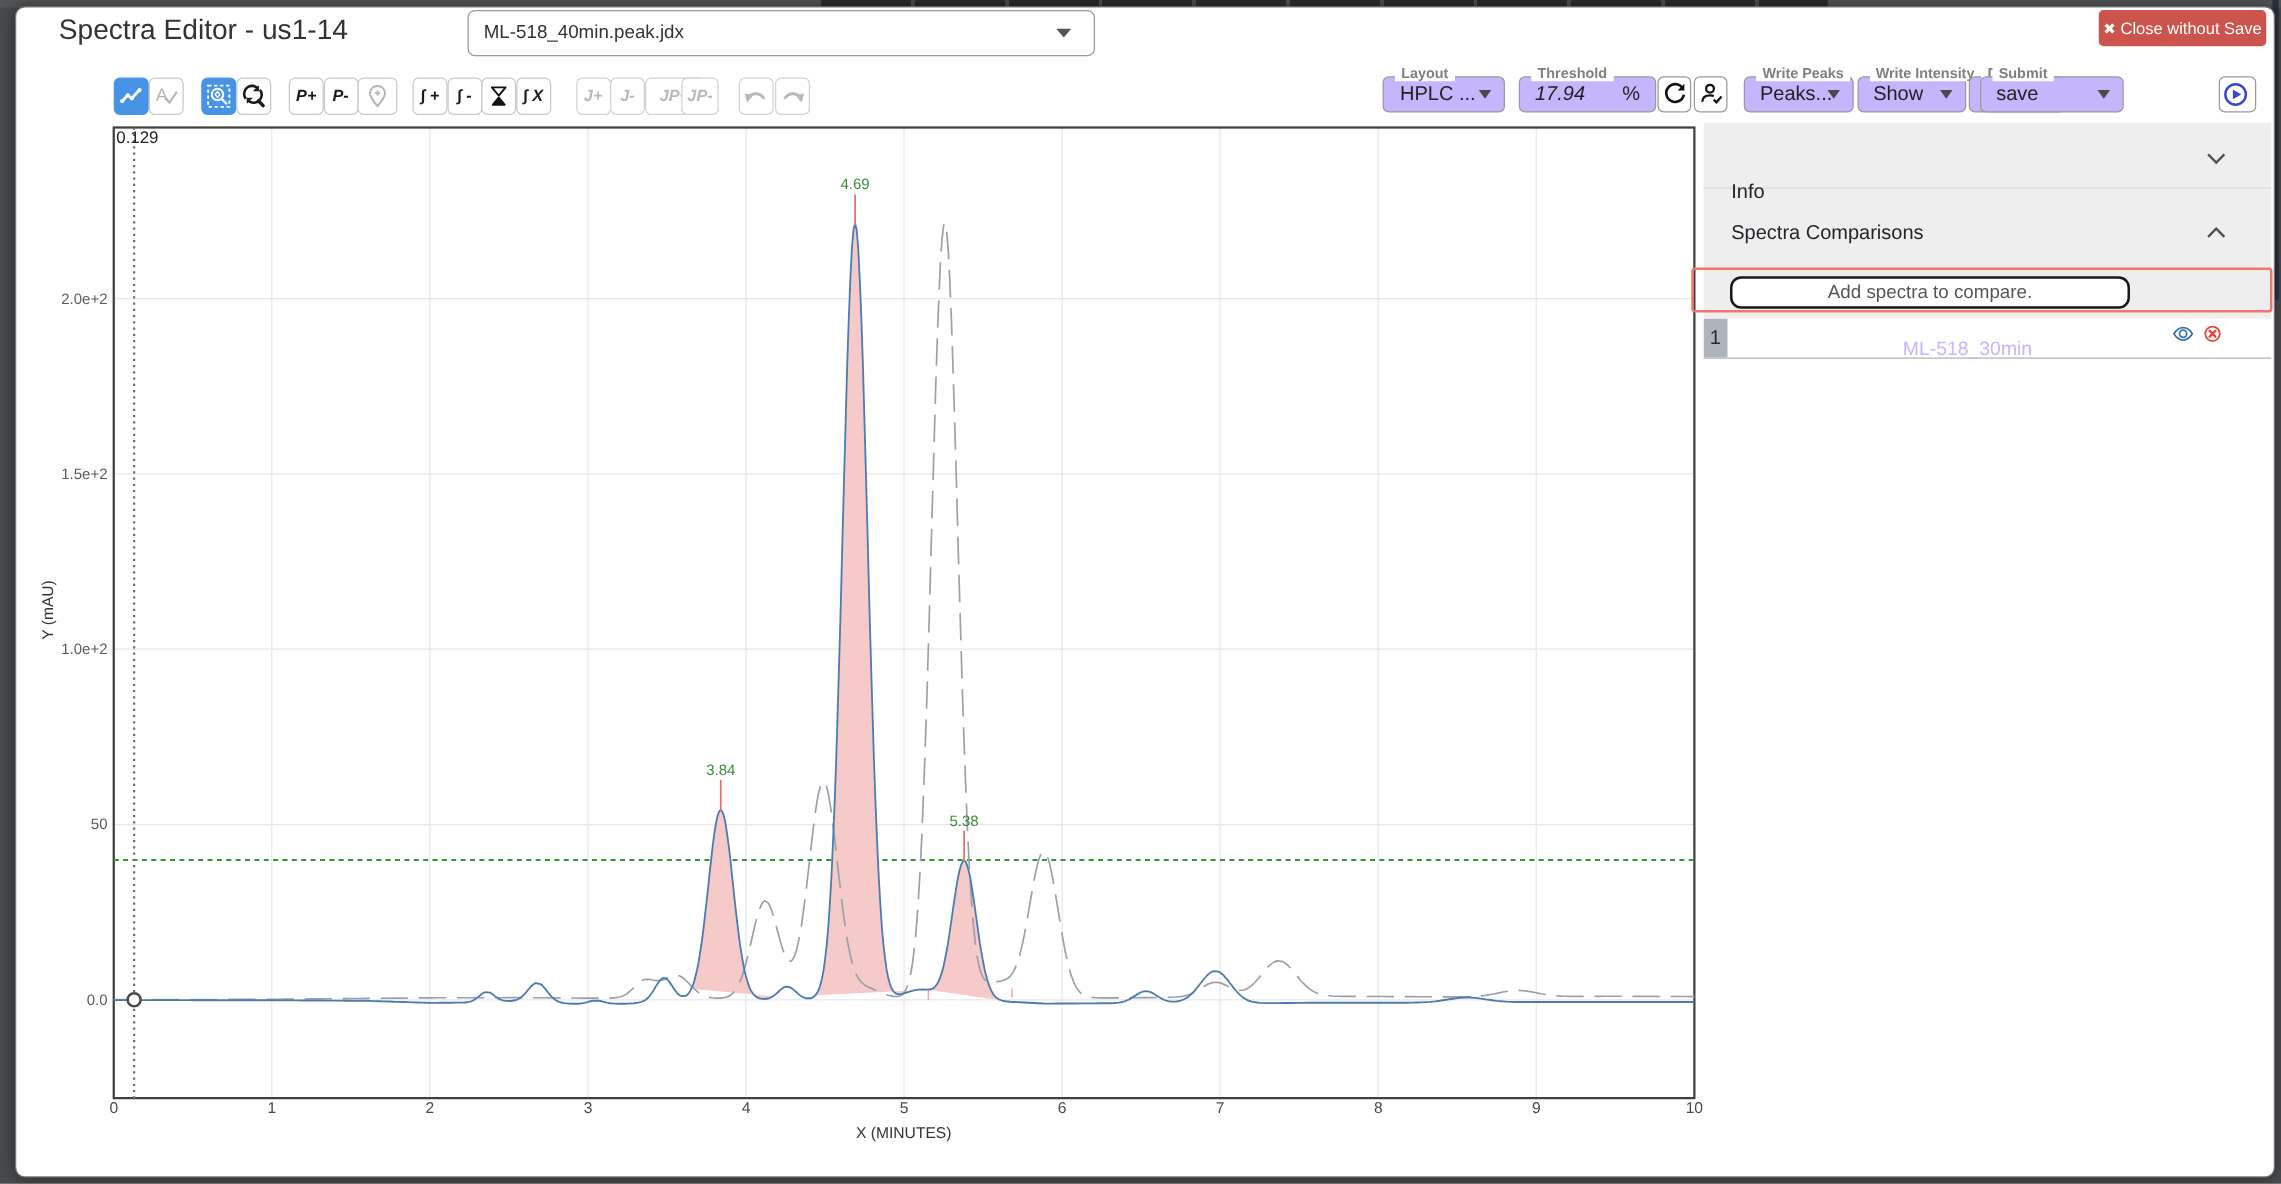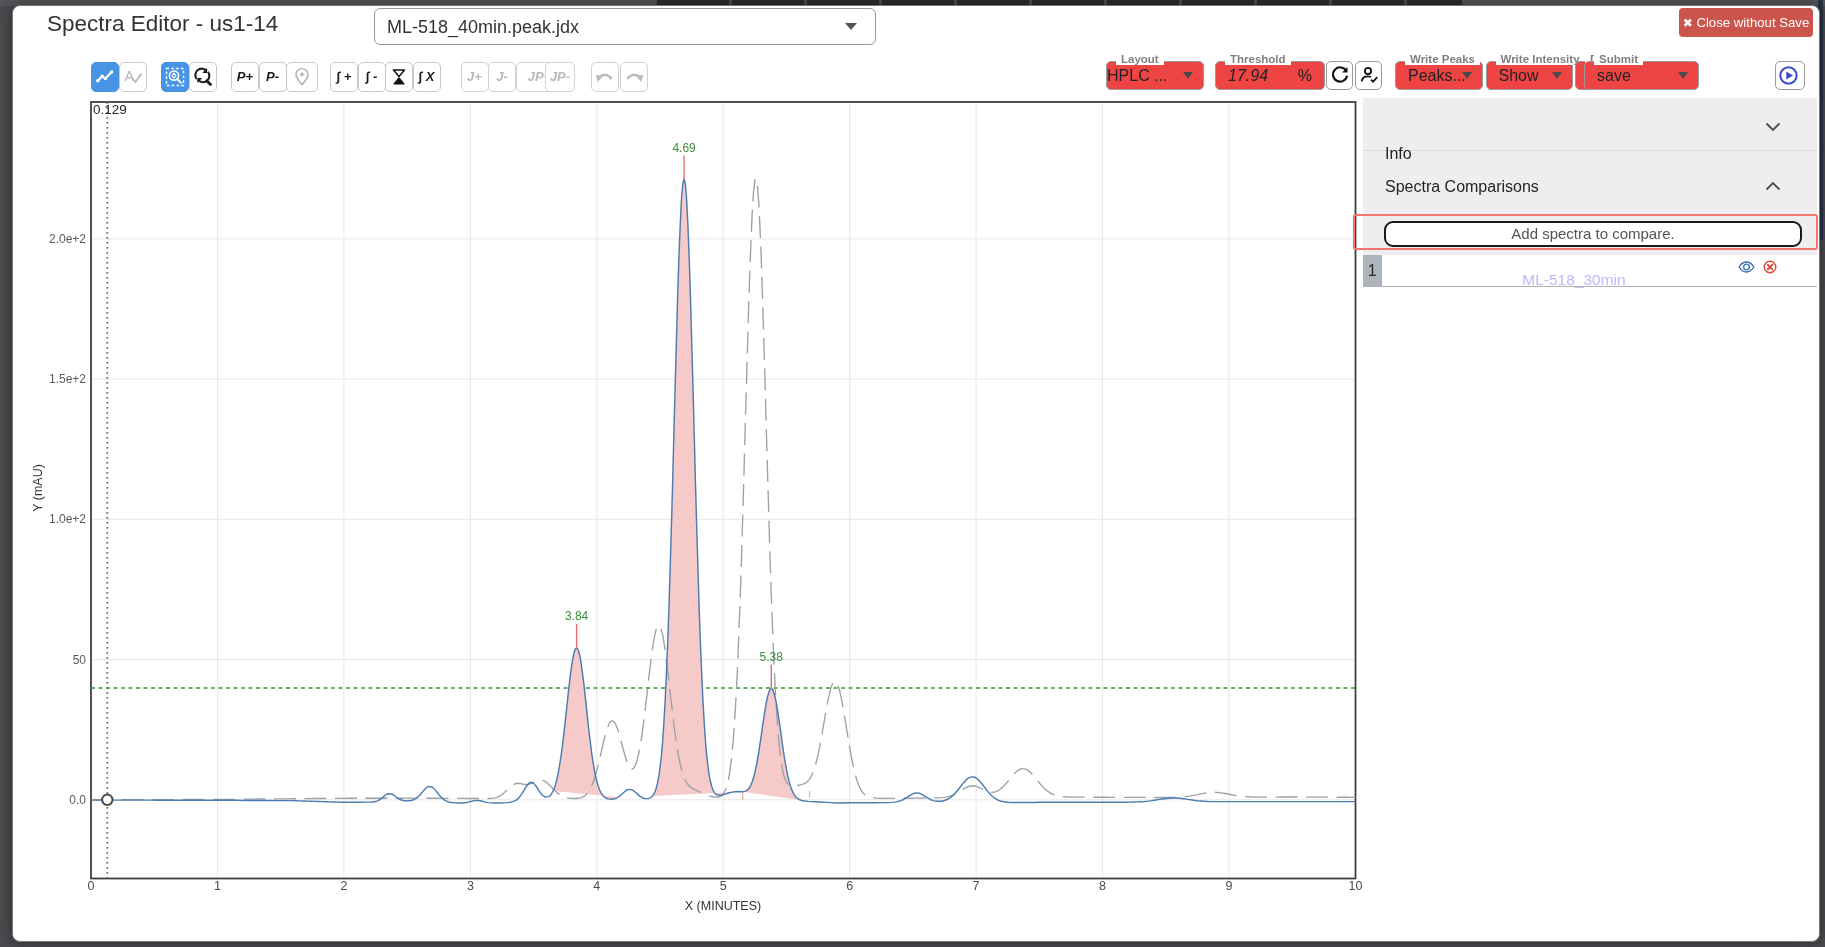--- a/index.html
+++ b/index.html
@@ -10,46 +10,46 @@
   #topstrip{left:0;top:0;width:1825px;height:6px;background:#545659;}
   #tabs{left:657px;top:0;width:805px;height:6px;background:#2b2d2f;
         background-image:repeating-linear-gradient(to right,#2b2d2f 0,#2b2d2f 72px,#4f5153 72px,#4f5153 75px);}
   #rightedge{left:1818px;top:0;width:5px;height:240px;background:#2a3344;}
   
   #card{left:12px;top:5px;width:1806px;height:935px;background:#fff;border-radius:8px;
         border:1px solid #777;box-shadow:0 0 14px rgba(0,0,0,.45);}
   #title{left:47px;top:11px;font-size:22.5px;color:#333;}
   
   #fsel{left:374px;top:8px;width:500px;height:35px;border:1px solid #999;border-radius:6px;background:#fff;}
-  #fsel span{position:absolute;left:12px;top:8px;font-size:18px;color:#333;}
+  #fsel span{position:absolute;left:12px;top:8px;font-size:15px;color:#333;}
   .caret{position:absolute;width:0;height:0;border-left:6.5px solid transparent;border-right:6.5px solid transparent;border-top:7.5px solid #555;}
   #fsel .caret{right:18px;top:14px;}
   
   #closebtn{left:1679px;top:8px;width:134px;height:29px;background:#cb544c;border-radius:4px;color:#fff;
             font-size:13.2px;text-align:center;line-height:29px;white-space:nowrap;letter-spacing:0;}
   
   .tbtn{position:absolute;top:61.5px;width:28px;height:30px;background:#fff;border:1px solid #c9c9c9;
         border-radius:5px;box-sizing:border-box;text-align:center;color:#1a1a1a;
         font-size:13px;font-weight:bold;font-style:italic;line-height:28px;}
   .tbtn.on{background:#4793e6;border-color:#4793e6;color:#fff;}
   .tbtn.dis{color:#b9b9b9;border-color:#d2d2d2;}
   .tbtn svg{position:absolute;left:50%;top:50%;transform:translate(-50%,-50%);}
   
-  .fld{position:absolute;top:61px;height:29px;border:1.4px solid #9a9a9a;border-radius:5px;box-sizing:border-box;background:#ef4444;}
+  .fld{position:absolute;top:61px;height:29px;border:1.4px solid #9a9a9a;border-radius:5px;box-sizing:border-box;background:#c4b5fd;}
   .fld .lbl{position:absolute;top:-9px;left:9px;background:#fff;padding:0 5px;font-size:11.5px;font-weight:bold;color:#7f7f7f;font-style:normal;white-space:nowrap;}
   .fld .val{position:absolute;left:12px;top:4.5px;font-size:16px;color:#222;}
   .fld .caret{right:10px;top:10px;border-left:5.5px solid transparent;border-right:5.5px solid transparent;border-top:7px solid #4a4a4a;}
   .sqbtn{position:absolute;top:61px;width:27px;height:29px;border:1.4px solid #9a9a9a;border-radius:5px;box-sizing:border-box;background:#fff;}
   
   #panel{left:1363px;top:98px;width:454px;height:157px;background:#eee;}
   #pdiv{left:1363px;top:149.5px;width:454px;height:1px;background:#dcdcdc;}
   .ptxt{font-size:16px;color:#212529;}
   
   #redbox{left:1353px;top:213.5px;width:465px;height:36px;border:2px solid #f2766b;border-radius:3px;box-sizing:border-box;}
-  #addinp{left:1384px;top:220.5px;width:418px;height:26px;background:#fff;border:2.6px solid #191919;border-radius:9px;box-sizing:border-box;
+  #addinp{left:1384px;top:220.5px;width:320px;height:26px;background:#fff;border:2.6px solid #191919;border-radius:9px;box-sizing:border-box;
           text-align:center;font-size:15px;color:#555;line-height:22px;}
   
   #row{left:1363px;top:254.5px;width:454px;height:32.5px;background:#fff;border-bottom:1.6px solid #b2b2b2;box-sizing:border-box;}
   #rownum{left:1363px;top:254.5px;width:18.5px;height:31px;background:#aeb4bb;color:#2a2a2a;font-size:16px;text-align:center;line-height:31px;}
   #rowtitle{left:1381px;top:264px;width:386px;height:31px;text-align:center;font-size:15.5px;color:#c4b5fd;line-height:31px;}
 </style>
 </head>
 <body>
 <div id="topstrip" class="abs"></div>
 <div id="tabs" class="abs"></div>
@@ -122,21 +122,21 @@
     </svg>
   </div>
 <div class="tbtn dis" style="left:619.5px;width:28px;">
     <svg width="21" height="17" viewBox="0 0 21 17">
       <path d="M17.8 11.5 C15.5 5.5 8 4.5 4 10.5" fill="none" stroke="#b9b9b9" stroke-width="2.3"></path>
       <path d="M19.8 6.2 L12.8 7.4 L17.6 13.4 Z" fill="#b9b9b9"></path>
     </svg>
   </div>
 <div class="fld" style="left:1106px;width:98px;">
     <span class="lbl">Layout</span>
-    <span class="val" style="left:0;">HPLC ...</span>
+    <span class="val" style="left:13px;">HPLC ...</span>
     <i class="caret"></i>
   </div>
 <div class="fld" style="left:1215px;width:110px;">
     <span class="lbl">Threshold</span>
     <span class="val" style="left:12px;font-style:italic;">17.94</span>
     <span class="val" style="left:auto;right:12px;">%</span>
   </div>
 <div class="sqbtn" style="left:1326px;">
     <svg width="20" height="20" viewBox="0 0 20 20" style="position:absolute;left:2.5px;top:3px;">
       <path d="M16.4 6.1 A7.1 7.1 0 1 0 17.1 10.8" fill="none" stroke="#111" stroke-width="2.1"></path>

